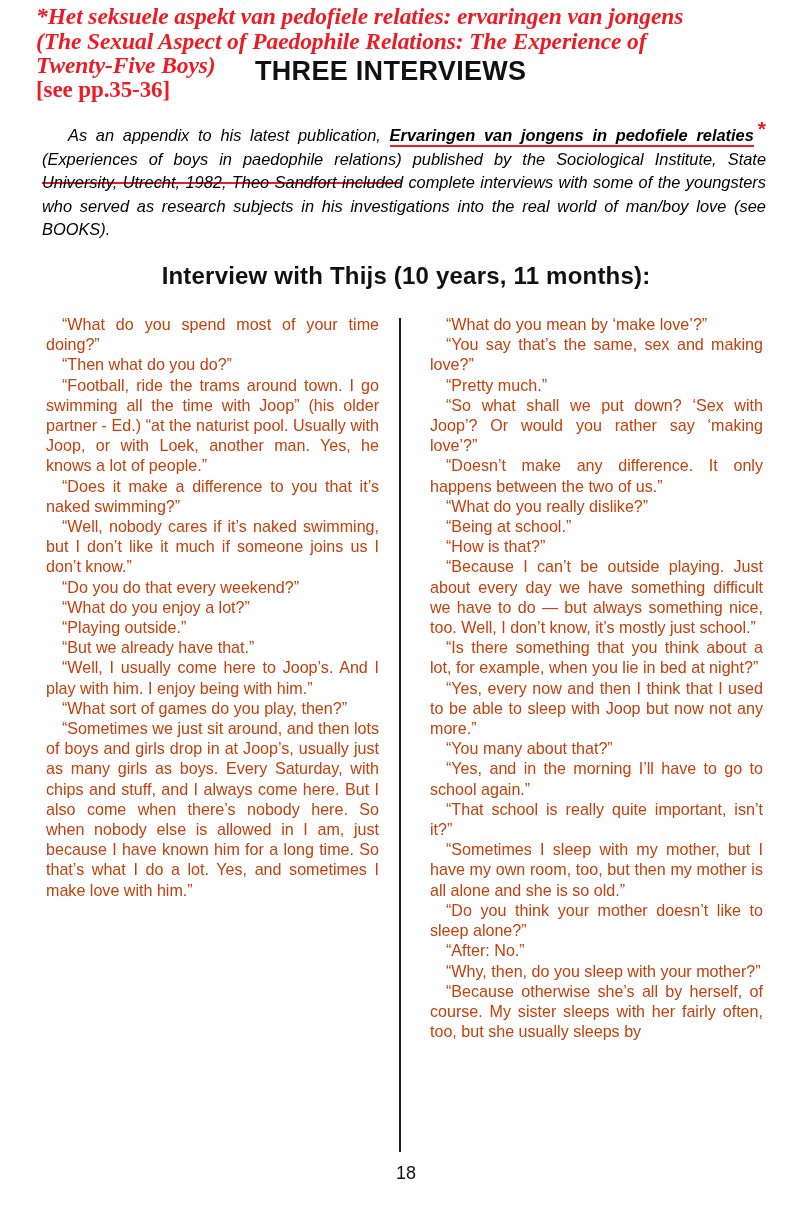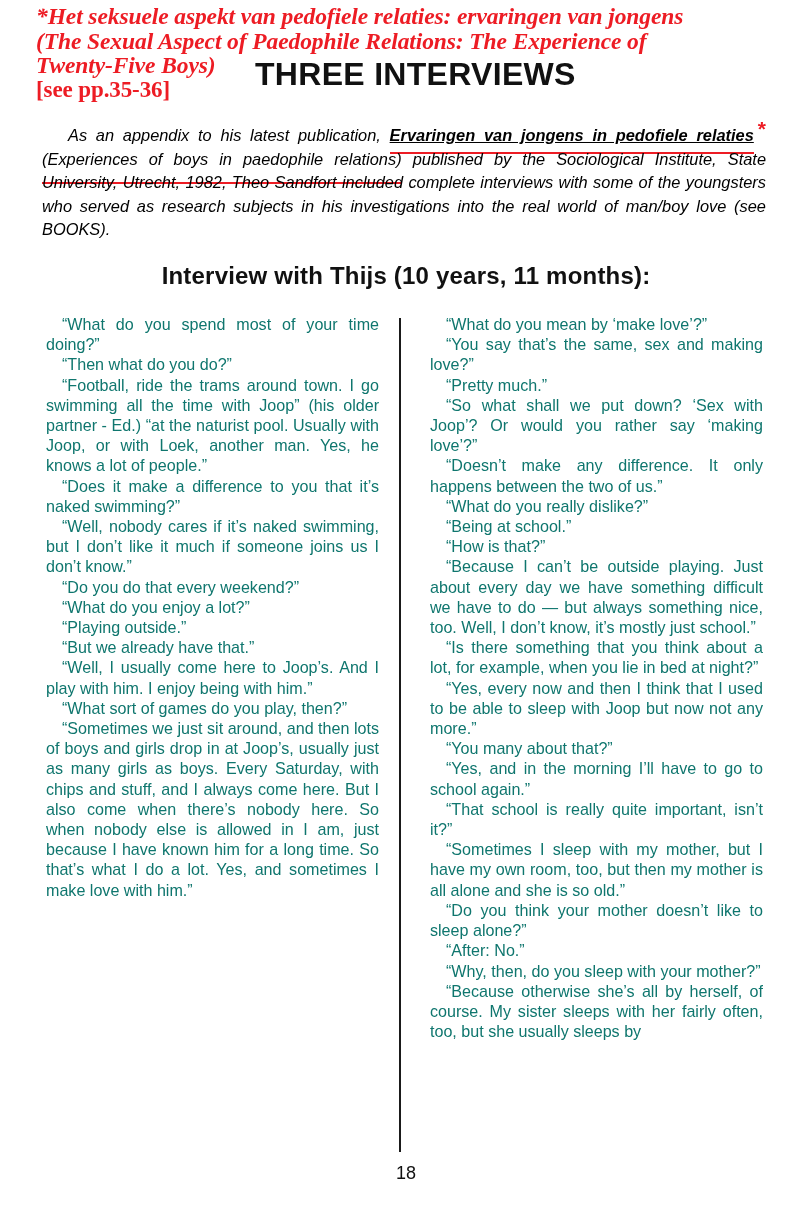--- a/index.html
+++ b/index.html
@@ -40,21 +40,21 @@
     font-size: 23px;
   }
 
   
   .headline {
     position: absolute;
     left: 255px;
     top: 56px;
     font-family: "Liberation Sans", sans-serif;
     font-weight: bold;
-    font-size: 32px;
+    font-size: 27px;
     letter-spacing: 0.3px;
     color: #111111;
     white-space: nowrap;
   }
 
   
   .intro {
     position: absolute;
     left: 42px;
     top: 117px;
@@ -63,22 +63,21 @@
     font-style: italic;
     font-size: 16.4px;
     line-height: 23.5px;
     text-align: justify;
     color: #000000;
   }
   .intro .indent { display: inline-block; width: 26px; }
   .u-red {
     font-weight: bold;
     border-bottom: 2.2px solid #ed1c24;
-    padding-bottom: 8px;
-    text-decoration: underline;
+    padding-bottom: 1px;
   }
   .u-red-plain {
     border-bottom: 2.2px solid #ed1c24;
     padding-bottom: 14px;
     font-style: italic;
   }
   .star-red {
     color: #ed1c24;
     font-style: normal;
     font-weight: bold;
@@ -109,21 +108,21 @@
     width: 812px;
     height: 840px;
   }
   .col {
     position: absolute;
     top: 0;
     width: 333px;
     font-size: 16.1px;
     line-height: 20.2px;
     text-align: justify;
-    color: #0f766e;
+    color: #c2410c;
   }
   .col-left  { left: 46px; }
   .col-right { left: 430px; }
   .col p {
     margin: 0;
     text-indent: 16px;
     text-align: justify;
   }
   .col p:last-child { text-align: justify; }
 

